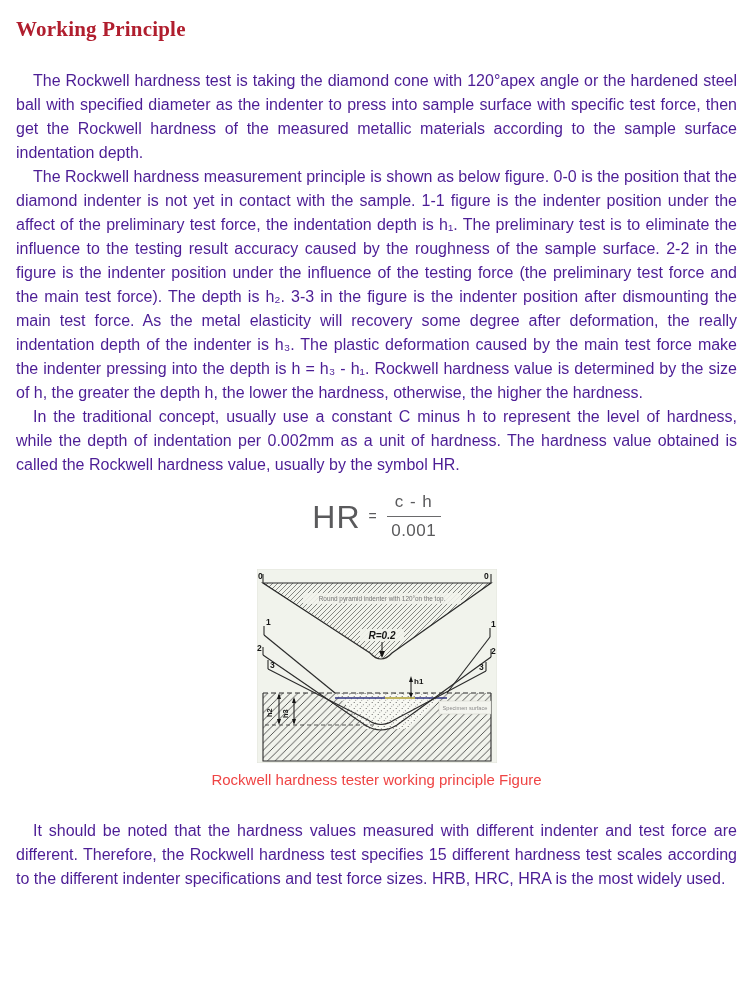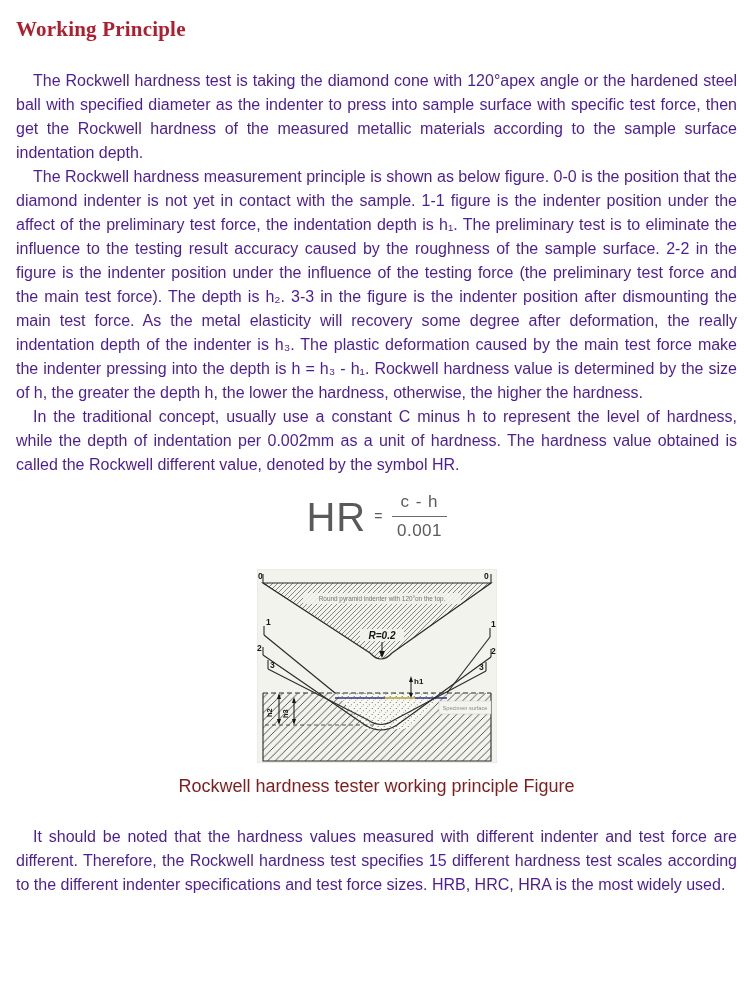--- a/index.html
+++ b/index.html
@@ -14,44 +14,44 @@
     color:#B01E2E;margin:0 0 27px 0;
   }
   p.body{
     margin:0;font-size:16px;line-height:24px;color:#4c1d95;
     text-align:justify;text-indent:17px;font-weight:300;
   }
   .formula{
     text-align:center;padding:15px 0 13px;color:#5A5A5C;
     font-size:17px;line-height:1.2;
   }
-  .f-lhs{font-size:40px;vertical-align:middle;margin-right:8px;letter-spacing:1px;}
+  .f-lhs{font-size:32px;vertical-align:middle;margin-right:8px;letter-spacing:1px;}
   .f-eq{font-size:14px;vertical-align:middle;margin-right:10px;}
   .f-frac{display:inline-block;vertical-align:middle;}
   .f-num{display:block;padding:0 8px 4px;border-bottom:1.6px solid #6A6A6C;letter-spacing:1px;}
   .f-den{display:block;padding-top:4px;letter-spacing:.5px;}
   figure.fig{margin:14px 0 0 0;text-align:center;}
   .fig-canvas{display:inline-block;line-height:0;}
   figcaption{
-    font-size:18px;color:#7f1d1d;margin-top:8px;line-height:22px;
+    font-size:15px;color:#ef4444;margin-top:2px;line-height:22px;
     text-align:center;font-weight:300;
   }
   p.closing{margin-top:28px;}
   svg text{font-family:"Liberation Sans","DejaVu Sans",sans-serif;}
 </style>
 </head>
 <body>
 
 <div class="page">
 
   <h1 class="title">Working Principle</h1>
 
   <p class="body">The Rockwell hardness test is taking the diamond cone with 120°apex angle or the hardened steel ball with specified diameter as the indenter to press into sample surface with specific test force, then get the Rockwell hardness of the measured metallic materials according to the sample surface indentation depth.</p>
   <p class="body">The Rockwell hardness measurement principle is shown as below figure. 0-0 is the position that the diamond indenter is not yet in contact with the sample. 1-1 figure is the indenter position under the affect of the preliminary test force, the indentation depth is h₁. The preliminary test is to eliminate the influence to the testing result accuracy caused by the roughness of the sample surface. 2-2 in the figure is the indenter position under the influence of the testing force (the preliminary test force and the main test force). The depth is h₂. 3-3 in the figure is the indenter position after dismounting the main test force. As the metal elasticity will recovery some degree after deformation, the really indentation depth of the indenter is h₃. The plastic deformation caused by the main test force make the indenter pressing into the depth is h = h₃ - h₁. Rockwell hardness value is determined by the size of h, the greater the depth h, the lower the hardness, otherwise, the higher the hardness.</p>
-  <p class="body">In the traditional concept, usually use a constant C minus h to represent the level of hardness, while the depth of indentation per 0.002mm as a unit of hardness. The hardness value obtained is called the Rockwell different value, denoted by the symbol HR.</p>
+  <p class="body">In the traditional concept, usually use a constant C minus h to represent the level of hardness, while the depth of indentation per 0.002mm as a unit of hardness. The hardness value obtained is called the Rockwell hardness value, usually by the symbol HR.</p>
 
   <div class="formula">
     <span class="f-lhs">HR</span><span class="f-eq">=</span><span class="f-frac"><span class="f-num">c - h</span><span class="f-den">0.001</span></span>
   </div>
 
 
   <figure class="fig">
     <span class="fig-canvas">
     <svg width="240" height="194" viewBox="0 0 240 194">
       <defs>

